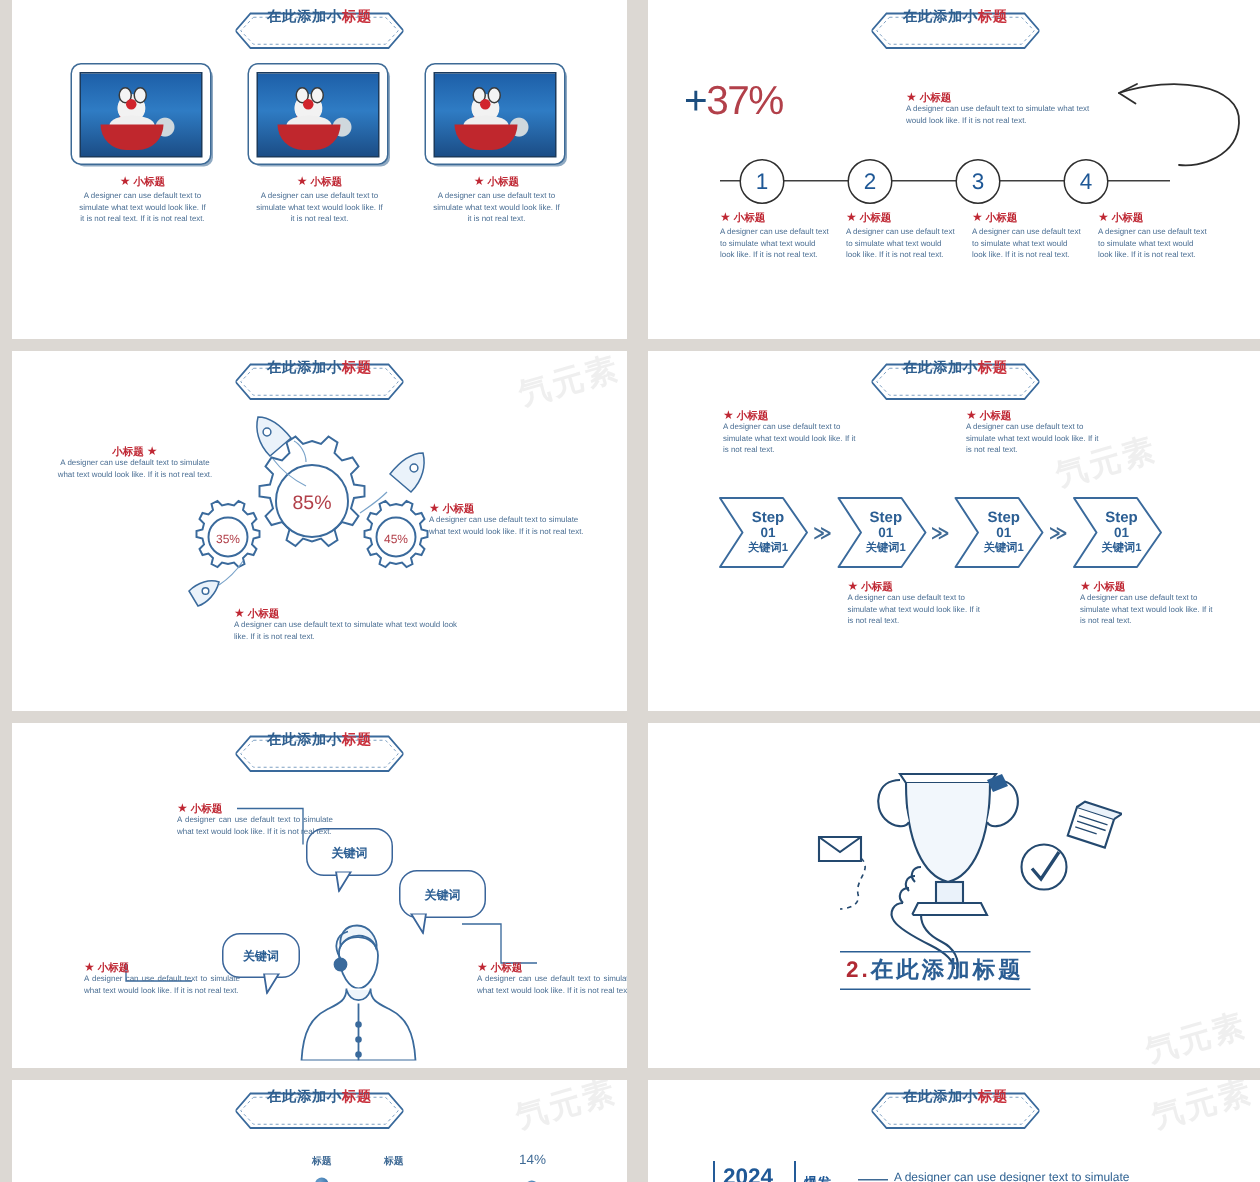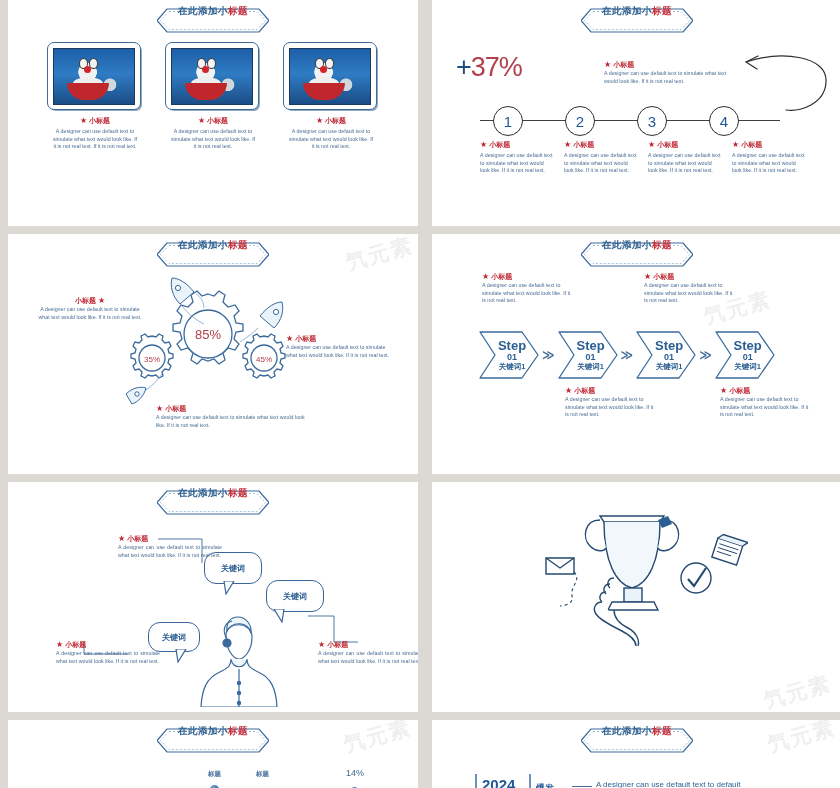--- a/index.html
+++ b/index.html
@@ -108,21 +108,21 @@
 
   
   .s4 .note{position:absolute;width:90px;}
   .s4 .steps{position:absolute;left:46px;top:96px;display:flex;align-items:center;gap:2px;}
   .chev{position:relative;width:62px;height:50px;}
   .chev .lbl{
     position:absolute;inset:0;display:flex;flex-direction:column;
     align-items:center;justify-content:center;gap:0px;padding-left:6px;
     box-sizing:border-box;
   }
-  .chev .st{font-size:13px;font-weight:bold;color:#2b5e93;line-height:1.05;}
+  .chev .st{font-size:10px;font-weight:bold;color:#2b5e93;line-height:1.05;}
   .chev .no{font-size:9px;font-weight:bold;color:#2b5e93;line-height:1.05;}
   .chev .kw{font-size:7.5px;font-weight:bold;color:#2b5e93;line-height:1.2;}
   .sep{font-size:12px;color:#3f6a95;font-weight:bold;}
 
   
   .s5 .note{position:absolute;width:104px;}
   .s5 .note .body-txt{text-align:justify;}
   .bubble{
     position:absolute;border:1.2px solid #3a659a;border-radius:12px;
     display:flex;align-items:center;justify-content:center;
@@ -545,20 +545,23 @@
       <path d="M160 73 L166 80 L178 62" stroke-width="2.2" fill="none"></path>
       <path d="M18 52 L46 52 L46 68 L18 68 Z" fill="#fff"></path>
       <path d="M18 52 L32 62 L46 52" fill="none"></path>
       <path d="M46 66 C54 74, 42 80, 44 90 C46 98, 36 100, 32 100" stroke-dasharray="3 3" stroke-width="1.1"></path>
       <g transform="translate(190,32) rotate(18)">
         <rect x="0" y="0" width="26" height="20" fill="#fff"></rect>
         <path d="M3 5 L23 5 M3 9 L23 9 M3 13 L18 13" stroke-width="0.9"></path>
         <path d="M0 0 L4 -5 L30 -5 L26 0" fill="#eaf2fa"></path>
       </g>
     </svg>
+    <div class="big-title">
+      <span class="n">2.</span><span>在此添加标题</span>
+    </div>
     <div class="watermark" style="right:10px;bottom:6px;top:auto">氕元素</div>
   </div>
 
   <div class="slide s7">
     <div class="ribbon">
       <svg width="112" height="25" viewBox="0 0 112 25" fill="none">
         <path d="M10 1 L102 1 L112 12.5 L102 24 L10 24 L0 12.5 Z" fill="#ffffff" stroke="#3a6a9c" stroke-width="1.2"></path>
         <path d="M12 3.5 L100 3.5 L108.5 12.5 L100 21.5 L12 21.5 L3.5 12.5 Z" fill="none" stroke="#6f95bb" stroke-width="0.6" stroke-dasharray="2 2"></path>
       </svg>
       <div class="rb-text">
@@ -591,17 +594,17 @@
         <span class="rb-blue">在此添加小</span>
           <span class="rb-red">标题</span>
       </div>
     </div>
     <svg class="spark" width="66" height="34" viewBox="0 0 66 34" fill="none" stroke="#1f5896" stroke-width="1.3">
       <path d="M6 4 L6 30 L60 30 M60 4 L60 30"></path>
     </svg>
     <div class="yr">2024</div>
     <div class="kw">爆发</div>
     <div class="dash"></div>
-    <div class="ln">A designer can use default text to default</div>
+    <div class="ln">A designer can use designer text to simulate</div>
     <div class="watermark" style="right:6px;top:2px">氕元素</div>
   </div>
 
 </div>
 
 </body></html>

